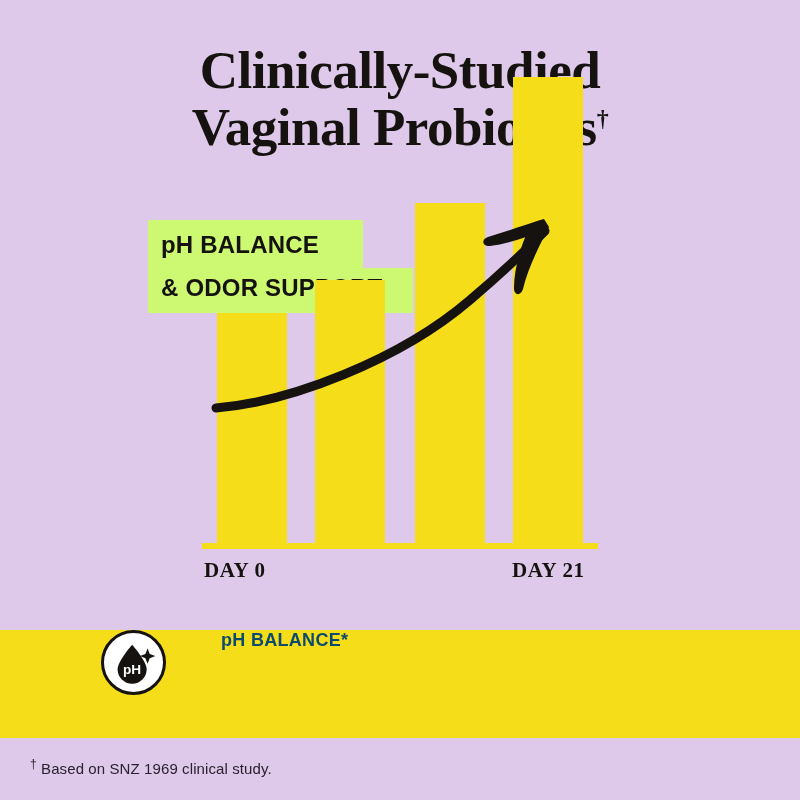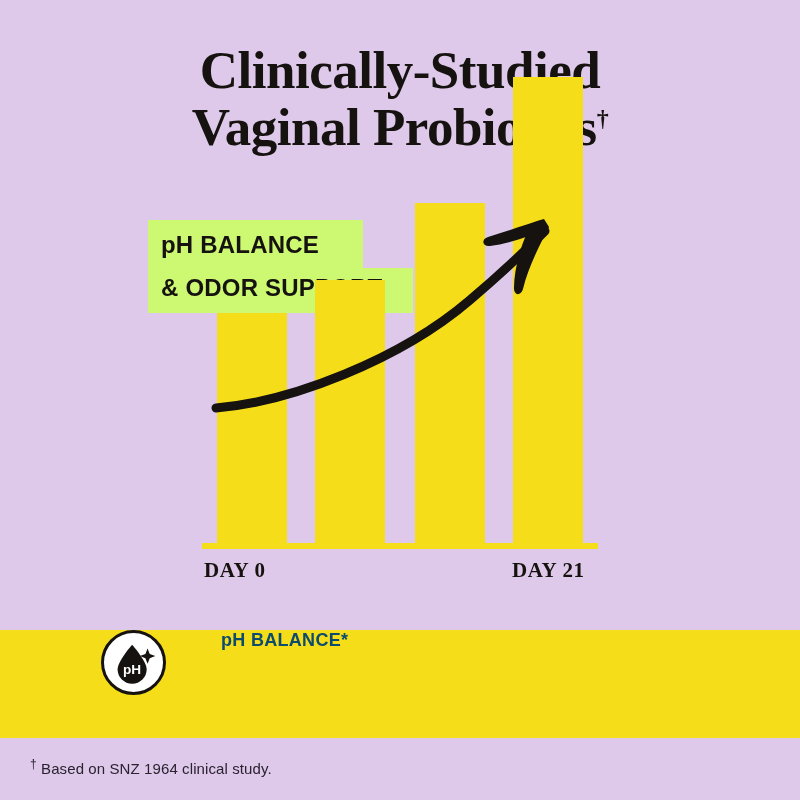--- a/index.html
+++ b/index.html
@@ -225,15 +225,15 @@
           <path d="M31 13 C 31 13, 15 31, 15 40 A 16 16 0 0 0 47 40 C 47 31, 31 13, 31 13 Z" fill="#15120f"></path>
           <path d="M48 17 L50.4 23 L56.5 25.4 L50.4 27.8 L48 33.8 L45.6 27.8 L39.5 25.4 L45.6 23 Z" fill="#15120f"></path>
           <text x="31" y="45" font-family="Liberation Sans, sans-serif" font-size="15" font-weight="700" fill="#ffffff" text-anchor="middle">pH</text>
         </svg>
       </span>
       <span class="benefit-label">pH BALANCE*</span>
     </div>
 
   </div>
 
-  <div class="footnote"><span class="fn-dagger">†</span> <span>Based on SNZ 1964 clinical study.</span></div>
+  <div class="footnote"><span class="fn-dagger">†</span> <span>Based on SNZ 1969 clinical study.</span></div>
 
 </div>
 
 </body></html>

